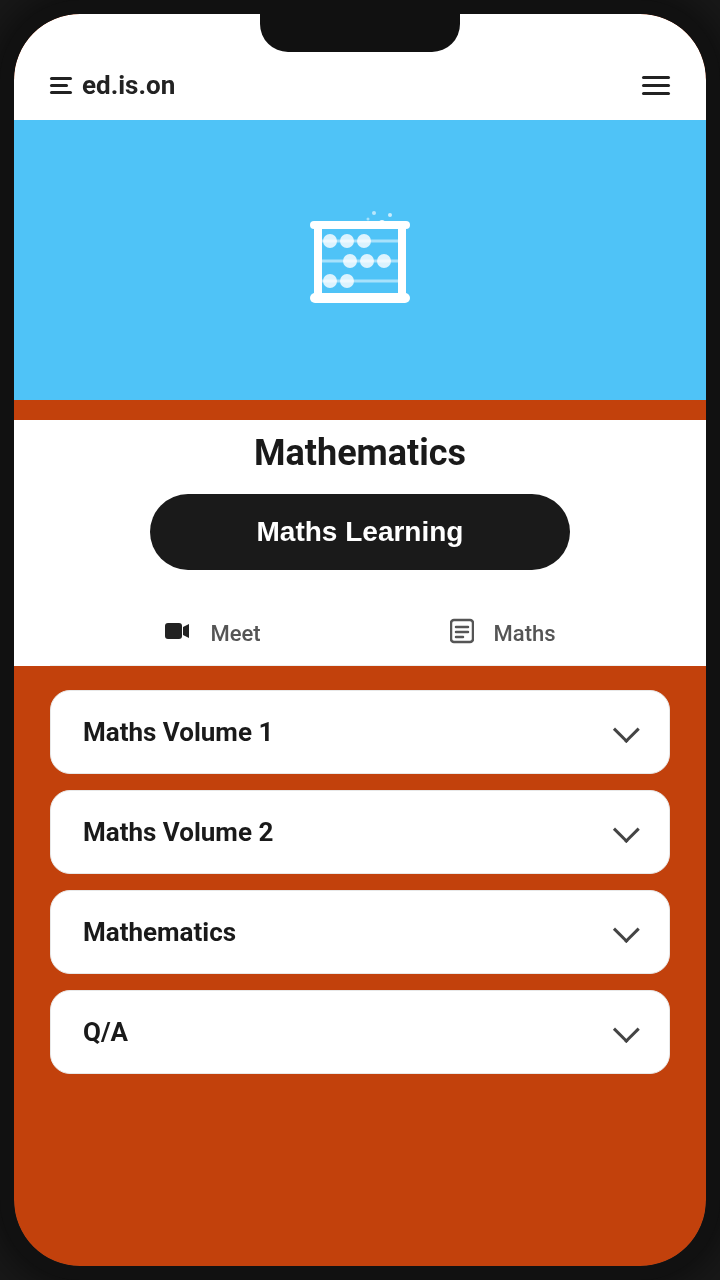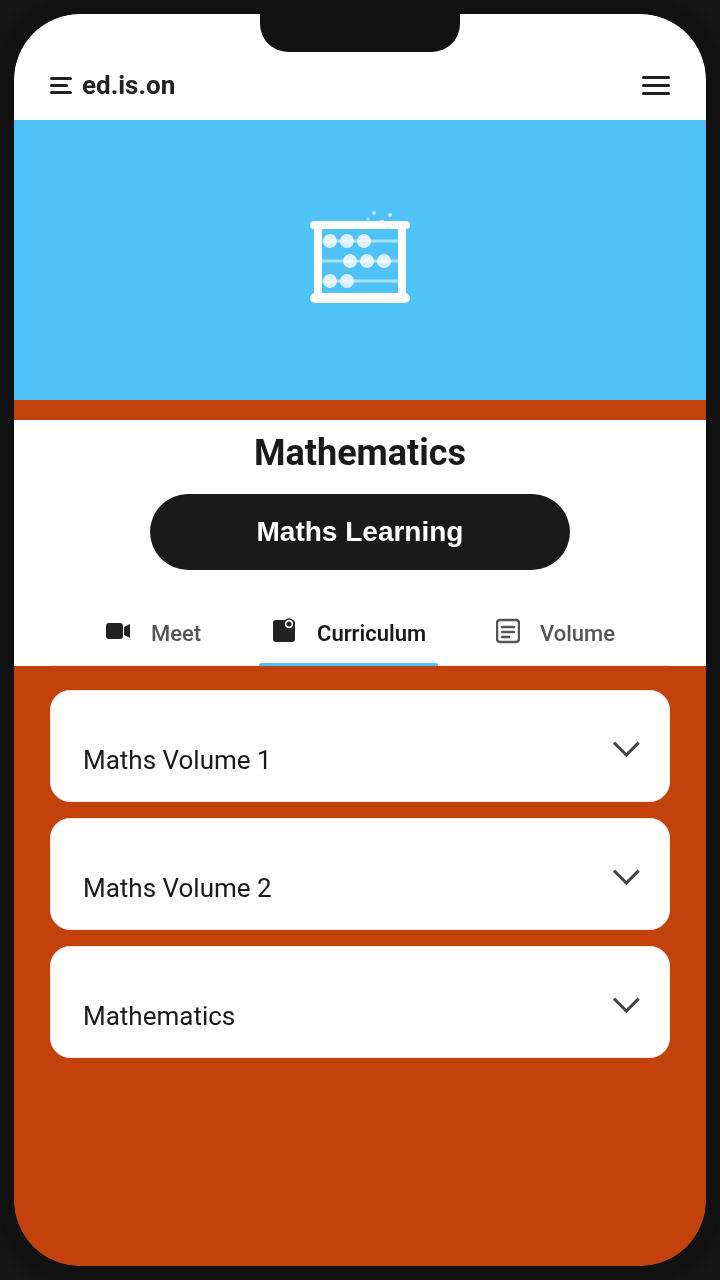--- a/index.html
+++ b/index.html
@@ -211,23 +211,22 @@
       display: flex;
       align-items: center;
       justify-content: space-between;
       padding: 26px 32px;
       background: #fff;
       cursor: pointer;
     }
 
     .accordion-label {
       font-size: 26px;
-      font-weight: 400;
+      font-weight: 700;
       color: #1a1a1a;
-      margin-top: 28px;
     }
 
     .chevron-down {
       width: 28px;
       height: 28px;
       display: flex;
       align-items: center;
       justify-content: center;
       color: #444;
       font-size: 22px;
@@ -306,40 +305,30 @@
       <div class="tabs">
         <div class="tab">
           <span class="tab-icon">
             <svg width="26" height="22" viewBox="0 0 26 22" fill="none" xmlns="http://www.w3.org/2000/svg">
               <rect x="1" y="3" width="17" height="16" rx="3" fill="#222"></rect>
               <polygon points="19,7 25,4 25,18 19,15" fill="#222"></polygon>
             </svg>
           </span>
           <span>Meet</span>
         </div>
-        <div class="tab active">
-          <span class="tab-icon">
-            <svg width="26" height="26" viewBox="0 0 26 26" fill="none" xmlns="http://www.w3.org/2000/svg">
-              <rect x="2" y="2" width="22" height="22" rx="3" fill="#222"></rect>
-              <circle cx="18" cy="6" r="5" fill="white" stroke="#222" stroke-width="1.5"></circle>
-              <circle cx="18" cy="6" r="2.5" fill="#222"></circle>
-            </svg>
-          </span>
-          <span>Curriculum</span>
-        </div>
         <div class="tab">
           <span class="tab-icon">
             <svg width="24" height="26" viewBox="0 0 24 26" fill="none" xmlns="http://www.w3.org/2000/svg">
               <rect x="1" y="2" width="22" height="22" rx="3" fill="none" stroke="#555" stroke-width="2.5"></rect>
               <line x1="6" y1="9" x2="18" y2="9" stroke="#555" stroke-width="2.5" stroke-linecap="round"></line>
               <line x1="6" y1="14" x2="18" y2="14" stroke="#555" stroke-width="2.5" stroke-linecap="round"></line>
               <line x1="6" y1="19" x2="13" y2="19" stroke="#555" stroke-width="2.5" stroke-linecap="round"></line>
             </svg>
           </span>
-          <span>Volume</span>
+          <span>Maths</span>
         </div>
       </div>
     </div>
 
     <div class="accordion-list">
 
       <div class="accordion-item">
         <span class="accordion-label">Maths Volume 1</span>
         <div class="chevron-down"></div>
       </div>
@@ -347,17 +336,21 @@
       <div class="accordion-item">
         <span class="accordion-label">Maths Volume 2</span>
         <div class="chevron-down"></div>
       </div>
 
       <div class="accordion-item">
         <span class="accordion-label">Mathematics</span>
         <div class="chevron-down"></div>
       </div>
 
+      <div class="accordion-item">
+        <span class="accordion-label">Q/A</span>
+        <div class="chevron-down"></div>
+      </div>
 
     </div>
 
   </div>
 </div>
 
 </body></html>

